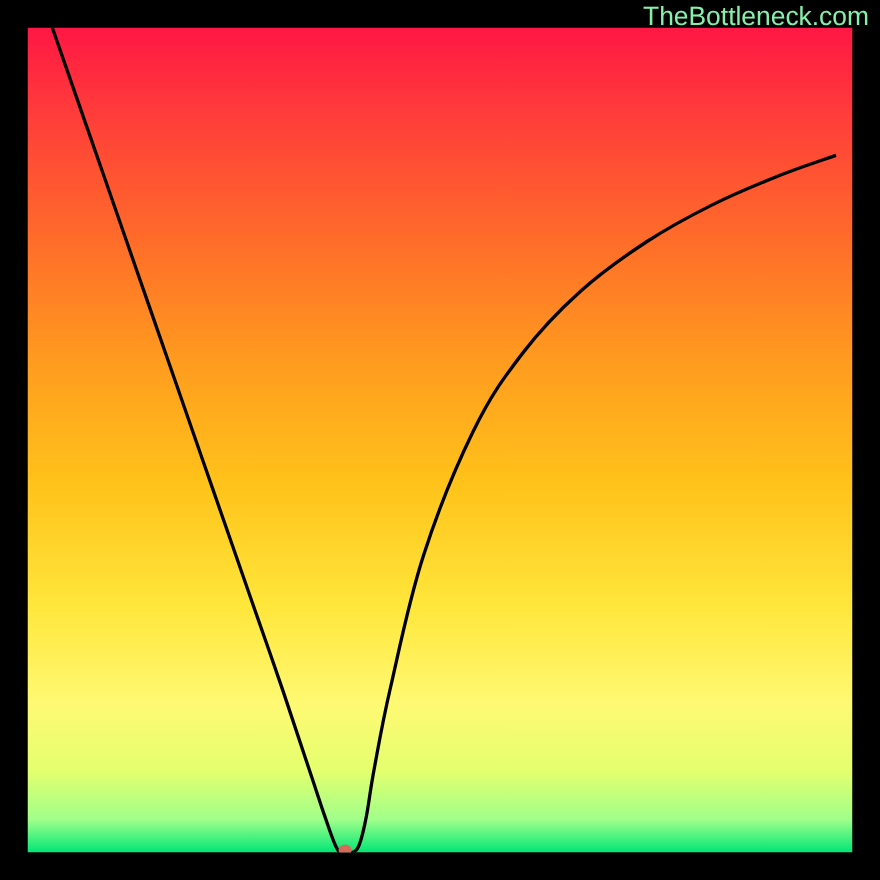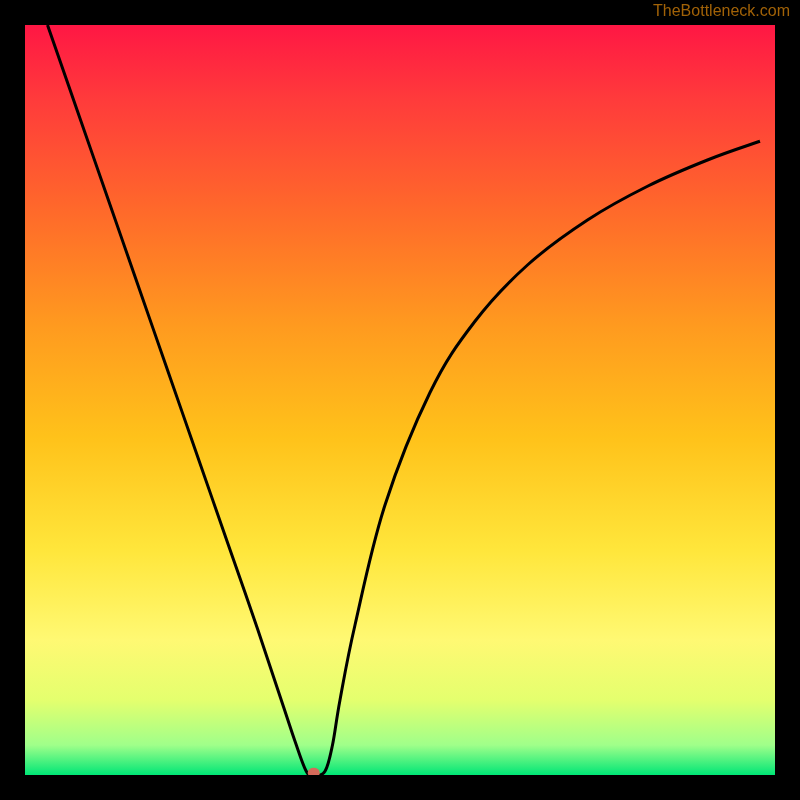--- a/index.html
+++ b/index.html
@@ -23,22 +23,22 @@
     position: absolute;
     left: 0;
     top: 0;
     width: 750px;
     height: 750px;
   }
   .watermark {
     position: absolute;
     top: 2px;
     right: 10px;
-    color: #a16207;
-    font-size: 16px;
+    color: #86efac;
+    font-size: 24px;
     font-weight: 500;
   }
 </style>
 </head>
 <body>
 
 <div class="frame">
   <svg class="plot" viewBox="0 0 750 750">
     <defs>
       <linearGradient id="bg" x1="0" y1="0" x2="0" y2="1">

